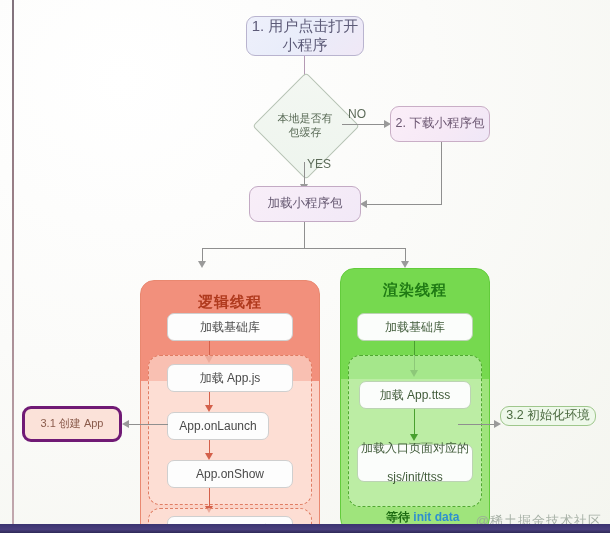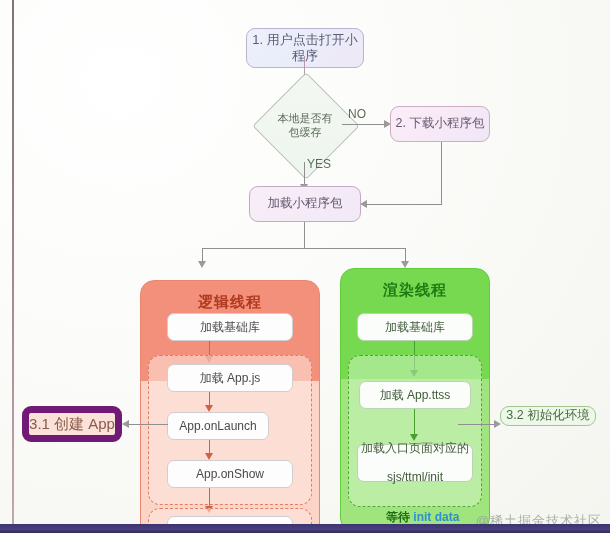--- a/index.html
+++ b/index.html
@@ -43,32 +43,32 @@
   .node{
     position:absolute;box-sizing:border-box;
     display:flex;align-items:center;justify-content:center;
     text-align:center;line-height:1.25;
     border-radius:9px;
   }
   .node span{display:block;}
 
   .n-purple{
     background:linear-gradient(135deg,#eef0fb 0%,#e9edfa 45%,#f0e8f6 100%);
-    border:1px solid #b9b4cf;color:#5d5b78;font-size:13px;margin-top:12px;
+    border:1px solid #b9b4cf;color:#5d5b78;font-size:15px;
   }
   .n-pink{
     background:linear-gradient(135deg,#fbeef8 0%,#f6e9f6 60%,#efe7f7 100%);
     border:1px solid #c9aec6;color:#6a5570;font-size:12.5px;
   }
   .n-pinklite{
     background:linear-gradient(135deg,#f8eef8 0%,#f2e9f7 100%);
     border:1px solid #c3aac4;color:#63566f;font-size:12.5px;
   }
   .n-peach{
-    background:#fbe2d9;border:7px solid #701a75;color:#8a5b4b;font-size:15px;
+    background:#fbe2d9;border:3px solid #701a75;color:#8a5b4b;font-size:11px;
   }
   .n-greenout{
     background:#eef8ea;border:1px solid #9fc78c;color:#4c6b41;font-size:12.5px;
   }
   .n-white{
     background:#fdfdfd;border:1px solid #cfcfcf;color:#4a4a4a;font-size:12px;
     border-radius:7px;
   }
   .n-white-g{
     background:#fbfdfb;border:1px solid #bcd3b4;color:#3f5a38;font-size:12px;
@@ -243,21 +243,21 @@
 
   <div class="node n-white-g" style="left:359px;top:381px;width:112px;height:28px;">
     <span>加载 App.ttss</span>
   </div>
   <div class="ln ln-v ln-green" style="left:414px;top:409px;height:28px;"></div>
   <div class="arw arw-d a-green" style="left:410px;top:434px;"></div>
 
   <div class="node n-white-g" style="left:357px;top:444px;width:116px;height:38px;line-height:1.2;">
     <span>
       <span>加载入口页面对应的</span><br>
-      <span>sjs/ttml/init</span>
+      <span>sjs/init/ttss</span>
     </span>
   </div>
 
   <div class="waitlabel" style="left:386px;top:509px;">
     <span>等待 </span><i>init data</i>
   </div>
 
   <div class="node n-greenout" style="left:500px;top:406px;width:96px;height:20px;">
     <span>3.2 初始化环境</span>
   </div>

